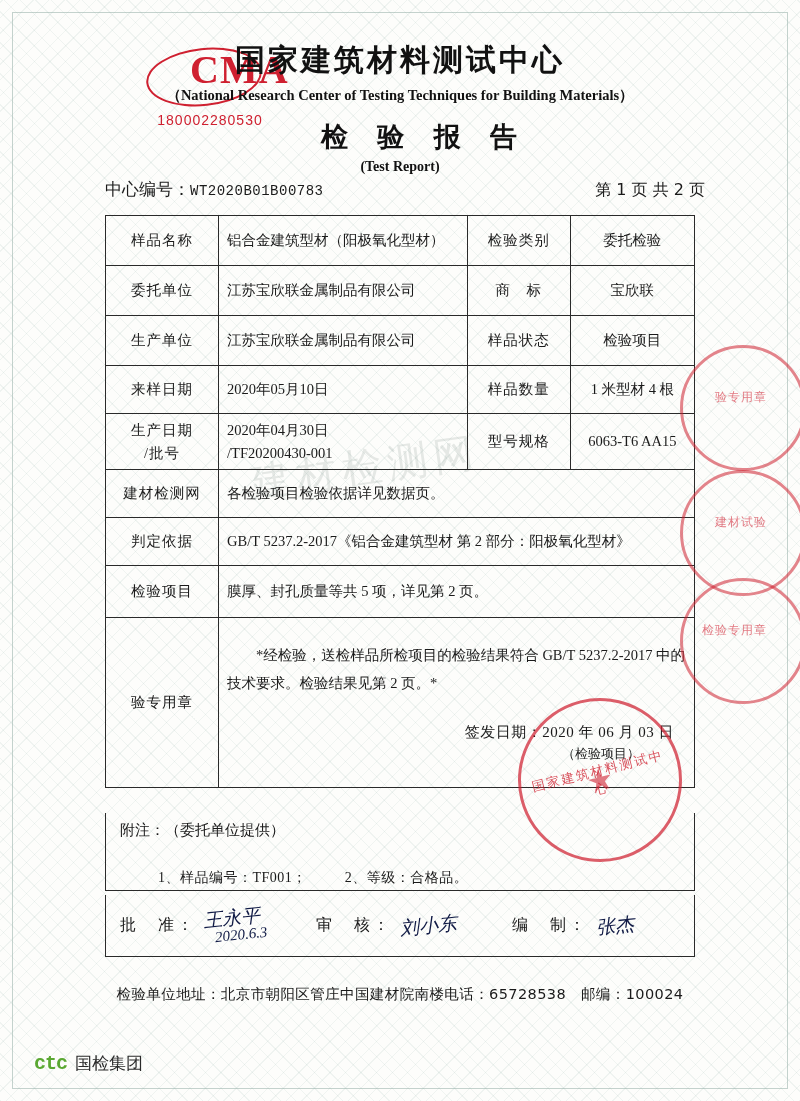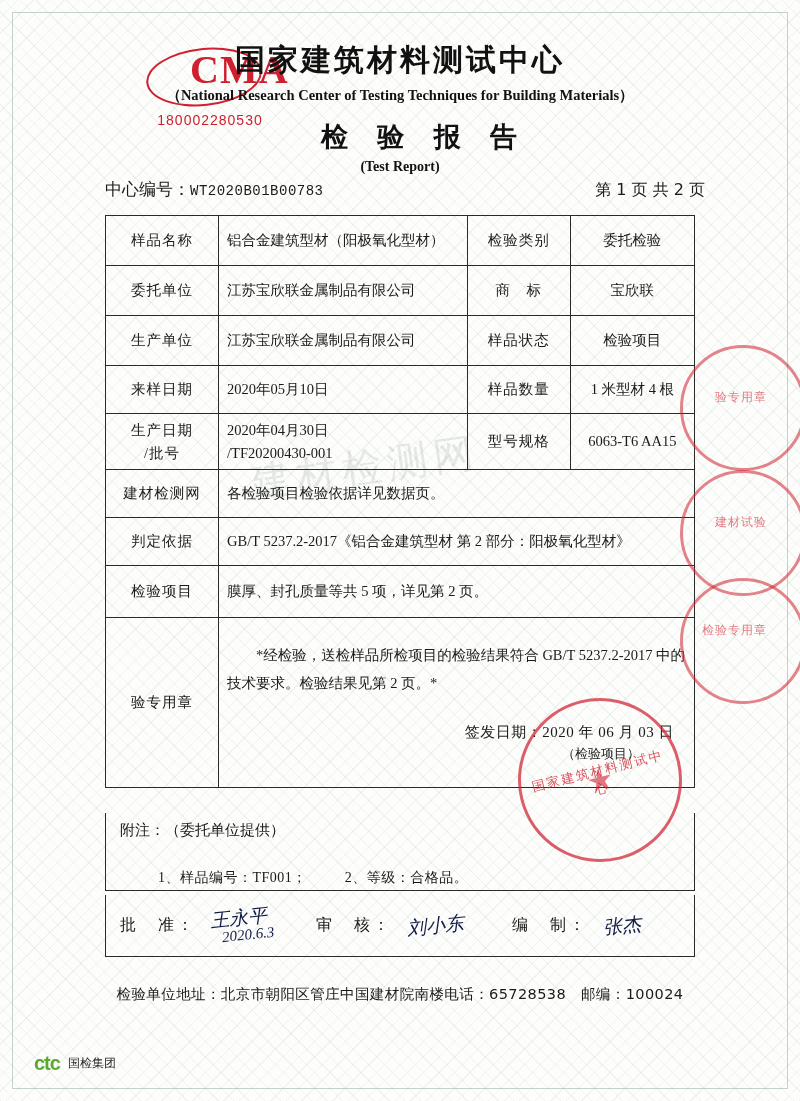--- a/index.html
+++ b/index.html
@@ -245,21 +245,20 @@
     display: flex;
     align-items: center;
   }
   .sigcell {
     flex: 1;
     display: flex;
     align-items: center;
     height: 100%;
     padding-left: 14px;
     position: relative;
-    gap: 7px;
   }
   .sigcell .slab {
     font-family: "DejaVu Sans", sans-serif;
     font-size: 16px;
     letter-spacing: 3px;
     white-space: nowrap;
   }
   .scribble {
     font-family: "Liberation Serif", serif;
     font-style: italic;
@@ -285,29 +284,29 @@
   }
   .footer-logo {
     position: absolute;
     left: 34px;
     top: 1052px;
     display: flex;
     align-items: center;
     gap: 8px;
   }
   .ctc-mark {
-    font-family: Liberation Sans, sans-serif;
+    font-family: Liberation Mono, monospace;
     font-weight: bold;
     font-size: 20px;
     color: #5aa832;
     letter-spacing: -1px;
   }
   .ctc-name {
     font-family: "DejaVu Sans", sans-serif;
-    font-size: 12px;
+    font-size: 17px;
     color: #2a2a2a;
   }
 
   
   .stamp {
     position: absolute;
     border-radius: 50%;
     border: 3px solid rgba(206,32,48,0.72);
     color: rgba(206,32,48,0.78);
     display: flex;

